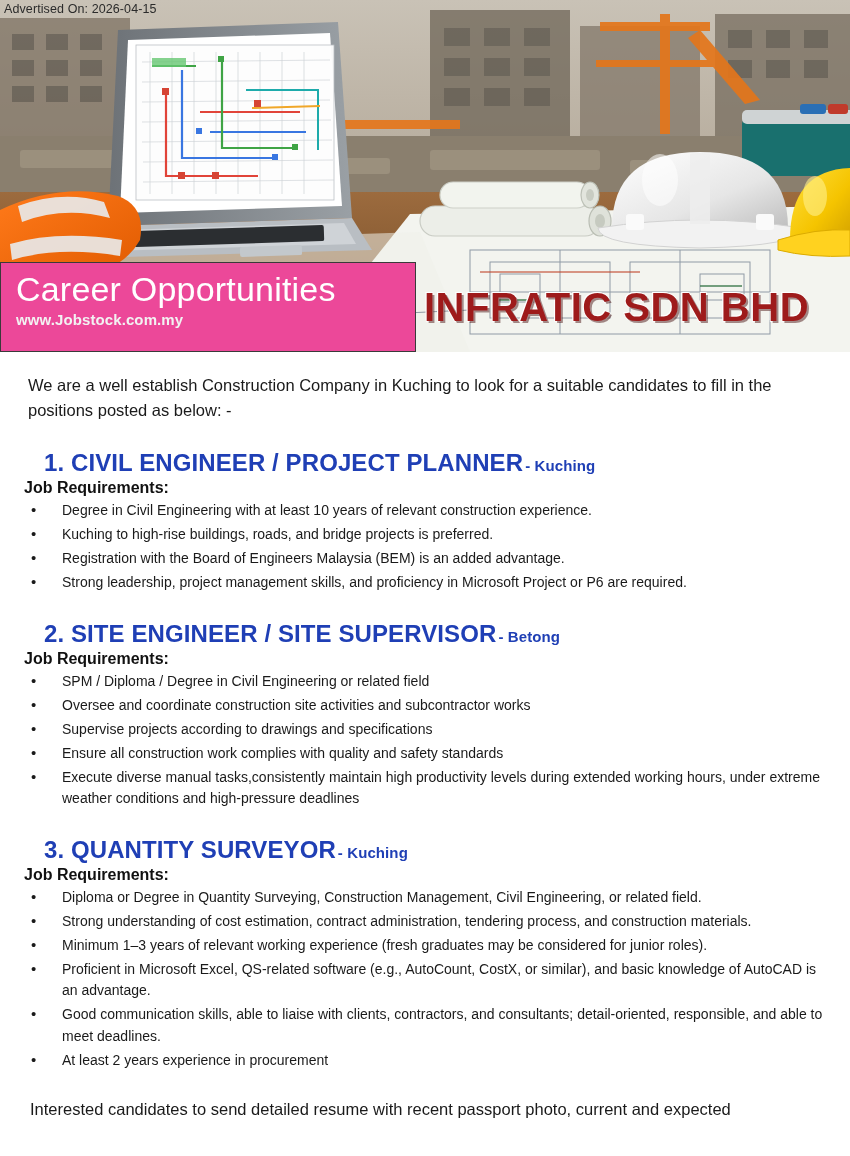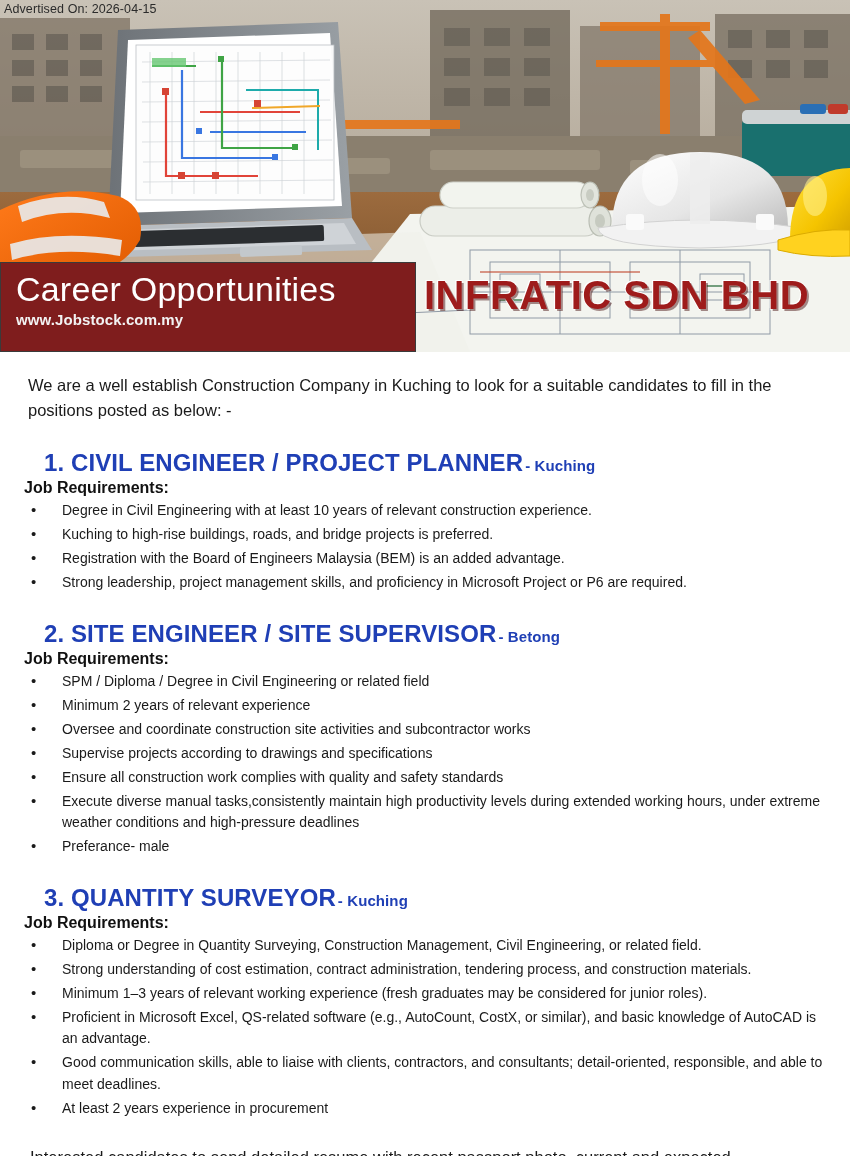--- a/index.html
+++ b/index.html
@@ -43,21 +43,21 @@
   }
   .banner svg { display: block; width: 850px; height: 352px; }
 
   
   .career-plate {
     position: absolute;
     left: 0;
     top: 262px;
     width: 416px;
     height: 90px;
-    background: #7f1d1d;
+    background: #ec4899;
     box-sizing: border-box;
     padding: 7px 0 0 16px;
     z-index: 20;
     box-shadow: 0 0 0 1px #3a3a3a inset;
   }
   .career-title {
     color: #ffffff;
     font-size: 34px;
     font-weight: 400;
     line-height: 40px;
@@ -72,21 +72,21 @@
     line-height: 19px;
     margin-top: 1px;
     letter-spacing: 0.1px;
     white-space: nowrap;
   }
 
   
   .company-name {
     position: absolute;
     left: 424px;
-    top: 272px;
+    top: 284px;
     width: 426px;
     z-index: 21;
     font-size: 40px;
     font-weight: 700;
     letter-spacing: 0.5px;
     line-height: 46px;
     white-space: nowrap;
     color: #9e1b1b;
     -webkit-text-stroke: 1.6px #ffffff;
     paint-order: stroke fill;
@@ -438,26 +438,24 @@
     </ul>
   </div>
 
   <div class="job">
     <div class="job-title-row">
       <span class="job-title">2. SITE ENGINEER / SITE SUPERVISOR</span><span class="job-location">- Betong</span>
     </div>
     <div class="req-label">Job Requirements:</div>
     <ul class="reqs">
       <li>SPM / Diploma / Degree in Civil Engineering or related field</li>
-      <li>Minimum 2 years of relevant experience</li>
       <li>Oversee and coordinate construction site activities and subcontractor works</li>
       <li>Supervise projects according to drawings and specifications</li>
       <li>Ensure all construction work complies with quality and safety standards</li>
       <li>Execute diverse manual tasks,consistently maintain high productivity levels during extended working hours, under extreme weather conditions and high-pressure deadlines</li>
-      <li>Preferance- male</li>
     </ul>
   </div>
 
   <div class="job">
     <div class="job-title-row">
       <span class="job-title">3. QUANTITY SURVEYOR</span><span class="job-location">- Kuching</span>
     </div>
     <div class="req-label">Job Requirements:</div>
     <ul class="reqs">
       <li>Diploma or Degree in Quantity Surveying, Construction Management, Civil Engineering, or related field.</li>

